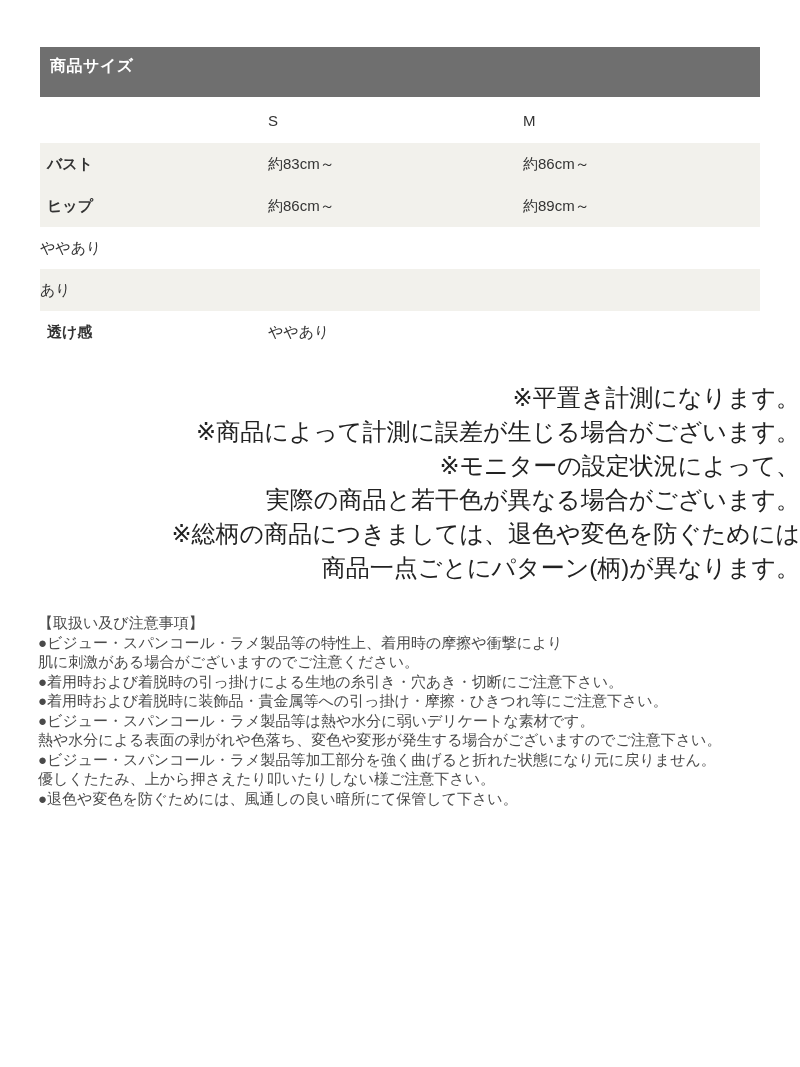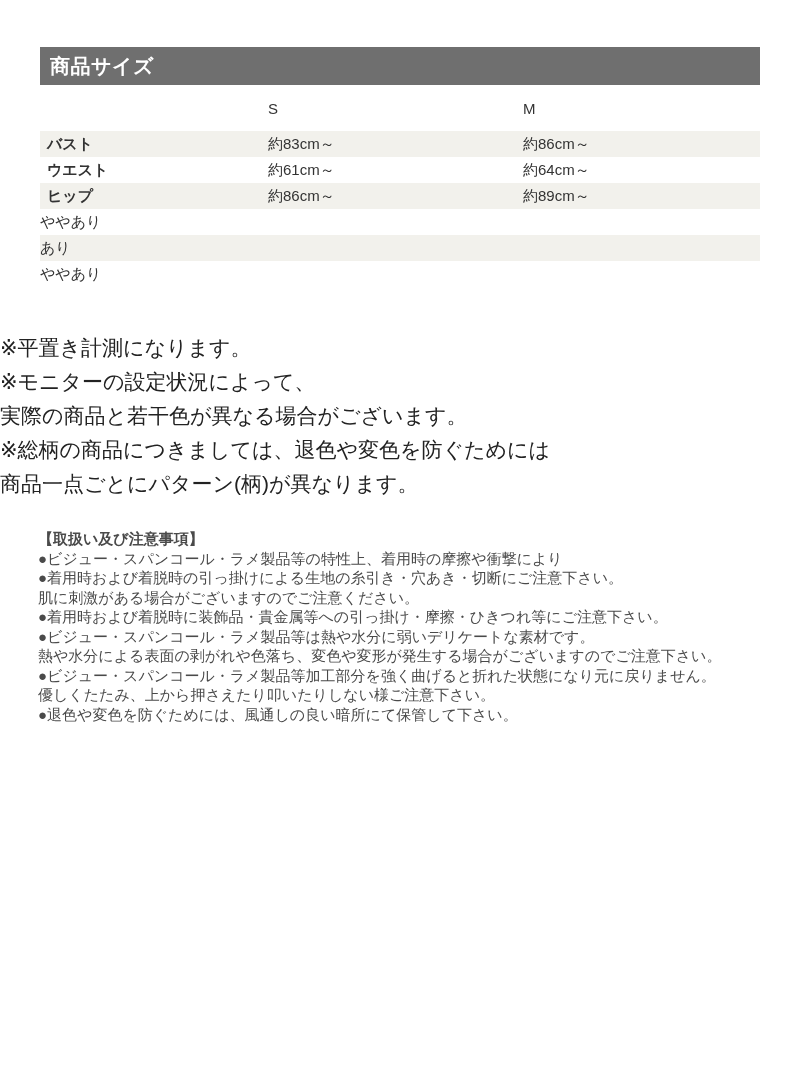--- a/index.html
+++ b/index.html
@@ -10,63 +10,63 @@
     font-family: "Liberation Sans", "DejaVu Sans", sans-serif;
     color: var(--text, #333333);
     position: relative;
     overflow: hidden;
   }
   .page { width: 800px; height: 1067px; }
 
   
   .size-title-bar {
     margin: 47px 40px 0 40px;
-    height: 38px;
+    height: 50px;
     line-height: 38px;
     background: var(--header-bg, #6f6f6f);
     color: #ffffff;
     font-weight: bold;
-    font-size: 20px;
+    font-size: 16px;
     padding-left: 10px;
     letter-spacing: 0.5px;
   }
   .size-table { margin: 0 40px; }
   .trow {
     display: grid;
     grid-template-columns: 228px 255px 1fr;
     align-items: center;
-    height: 26px;
+    height: 42px;
     font-size: 15px;
   }
   .trow.thead { height: 46px; }
   .trow.stripe { background: var(--stripe-bg, #f2f1ec); }
   .trow .c-label {
     font-weight: bold;
     padding-left: 7px;
     font-size: 15px;
   }
   .trow .c-s, .trow .c-m { font-weight: normal; }
 
   
   .measure-notes {
-    margin-top: 44px;
-    text-align: left;
-    font-size: 21px;
+    margin-top: 28px;
+    text-align: right;
+    font-size: 24px;
     line-height: 34px;
     color: #222222;
   }
 
   
   .care-notes {
     margin: 28px 38px 0 38px;
     font-size: 15px;
     line-height: 19.5px;
     color: #4a4a4a;
   }
-  .care-heading { font-weight: bold; }
+  .care-heading { font-weight: normal; }
   .care-line { white-space: nowrap; }
 </style>
 </head>
 <body style="--header-bg: #6f6f6f; --stripe-bg: #f2f1ec; --text: #333333;">
 
 <div class="page">
 
   <div class="size-title-bar">商品サイズ</div>
 
   <div class="size-table">
@@ -74,57 +74,54 @@
       <div class="c-label"></div>
       <div class="c-s">S</div>
       <div class="c-m">M</div>
     </div>
 
     <div class="trow stripe">
       <div class="c-label">バスト</div>
       <div class="c-s">約83cm～</div>
       <div class="c-m">約86cm～</div>
     </div>
-    <div class="trow">
-      <div class="c-label">ウエスト</div>
-      <div class="c-s">約61cm～</div>
-      <div class="c-m">約64cm～</div>
-    </div>
     <div class="trow stripe">
       <div class="c-label">ヒップ</div>
       <div class="c-s">約86cm～</div>
       <div class="c-m">約89cm～</div>
     </div>
     <div class="trow">
       <div class="c-s">ややあり</div>
       <div class="c-m"></div>
     </div>
     <div class="trow stripe">
       <div class="c-s">あり</div>
       <div class="c-m"></div>
     </div>
     <div class="trow">
+      <div class="c-label">透け感</div>
       <div class="c-s">ややあり</div>
       <div class="c-m"></div>
     </div>
   </div>
 
   <div class="measure-notes">
     <div class="note-line">※平置き計測になります。</div>
+    <div class="note-line">※商品によって計測に誤差が生じる場合がございます。</div>
     <div class="note-line">※モニターの設定状況によって、</div>
     <div class="note-line">実際の商品と若干色が異なる場合がございます。</div>
     <div class="note-line">※総柄の商品につきましては、退色や変色を防ぐためには</div>
     <div class="note-line">商品一点ごとにパターン(柄)が異なります。</div>
   </div>
 
   <div class="care-notes">
     <div class="care-heading">【取扱い及び注意事項】</div>
     <div class="care-line">●ビジュー・スパンコール・ラメ製品等の特性上、着用時の摩擦や衝撃により</div>
+    <div class="care-line">肌に刺激がある場合がございますのでご注意ください。</div>
     <div class="care-line">●着用時および着脱時の引っ掛けによる生地の糸引き・穴あき・切断にご注意下さい。</div>
-    <div class="care-line">肌に刺激がある場合がございますのでご注意ください。</div>
     <div class="care-line">●着用時および着脱時に装飾品・貴金属等への引っ掛け・摩擦・ひきつれ等にご注意下さい。</div>
     <div class="care-line">●ビジュー・スパンコール・ラメ製品等は熱や水分に弱いデリケートな素材です。</div>
     <div class="care-line">熱や水分による表面の剥がれや色落ち、変色や変形が発生する場合がございますのでご注意下さい。</div>
     <div class="care-line">●ビジュー・スパンコール・ラメ製品等加工部分を強く曲げると折れた状態になり元に戻りません。</div>
     <div class="care-line">優しくたたみ、上から押さえたり叩いたりしない様ご注意下さい。</div>
     <div class="care-line">●退色や変色を防ぐためには、風通しの良い暗所にて保管して下さい。</div>
   </div>
 
 </div>
 

